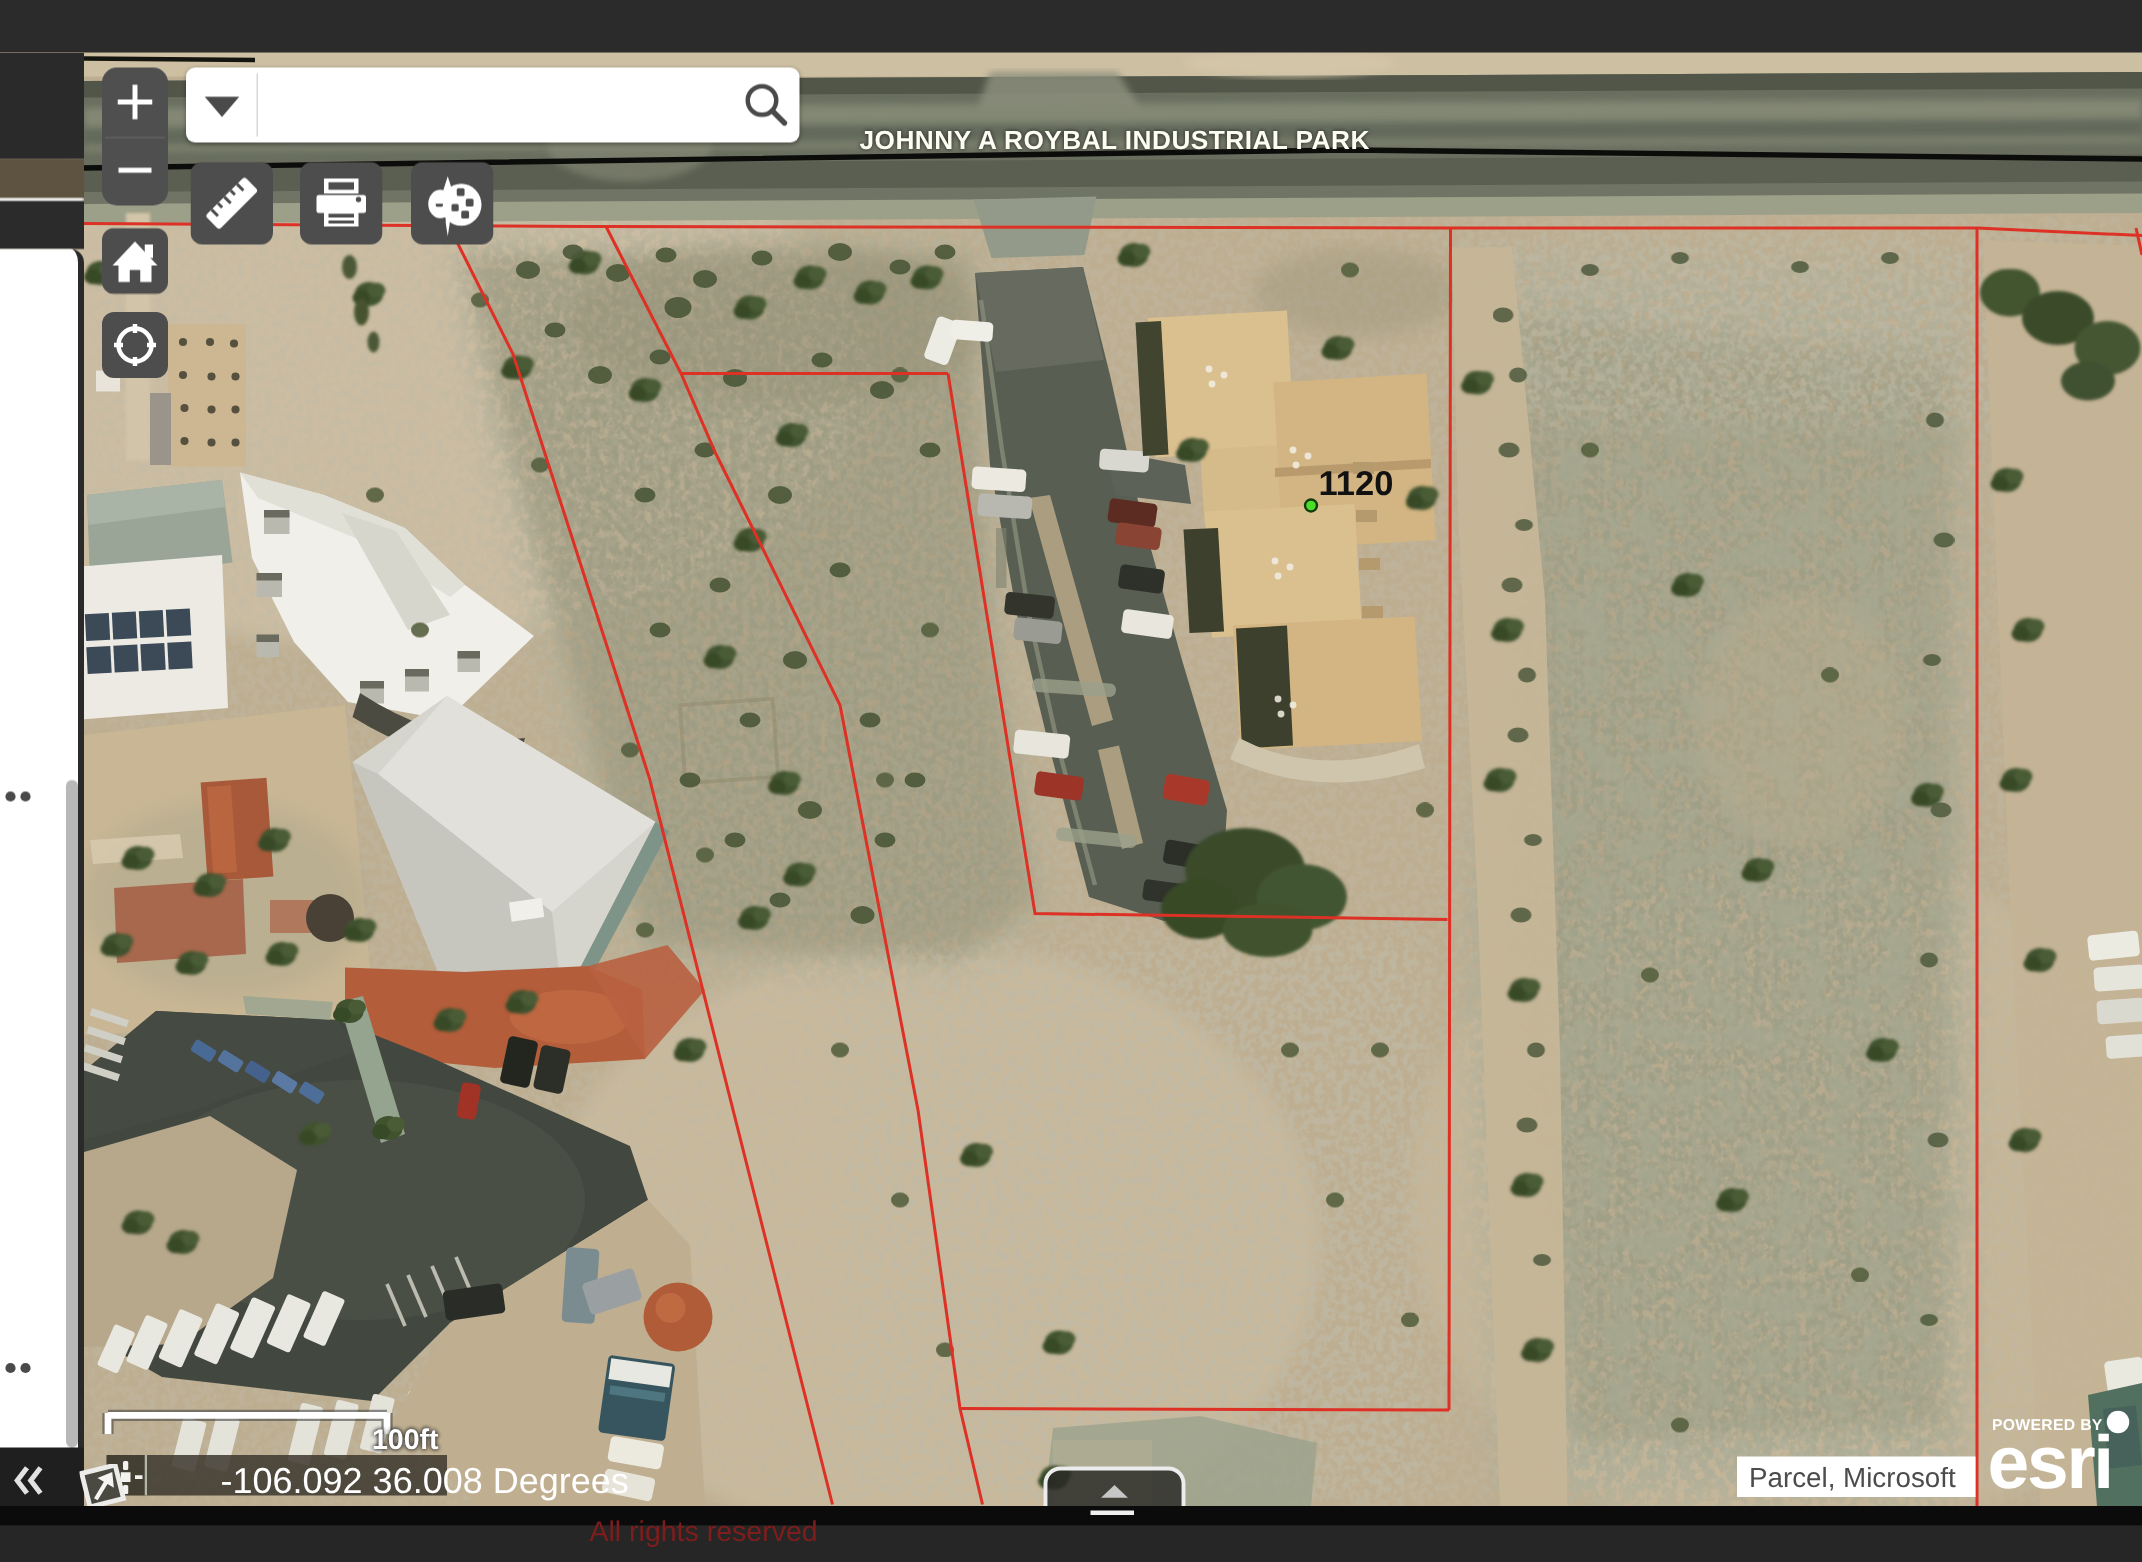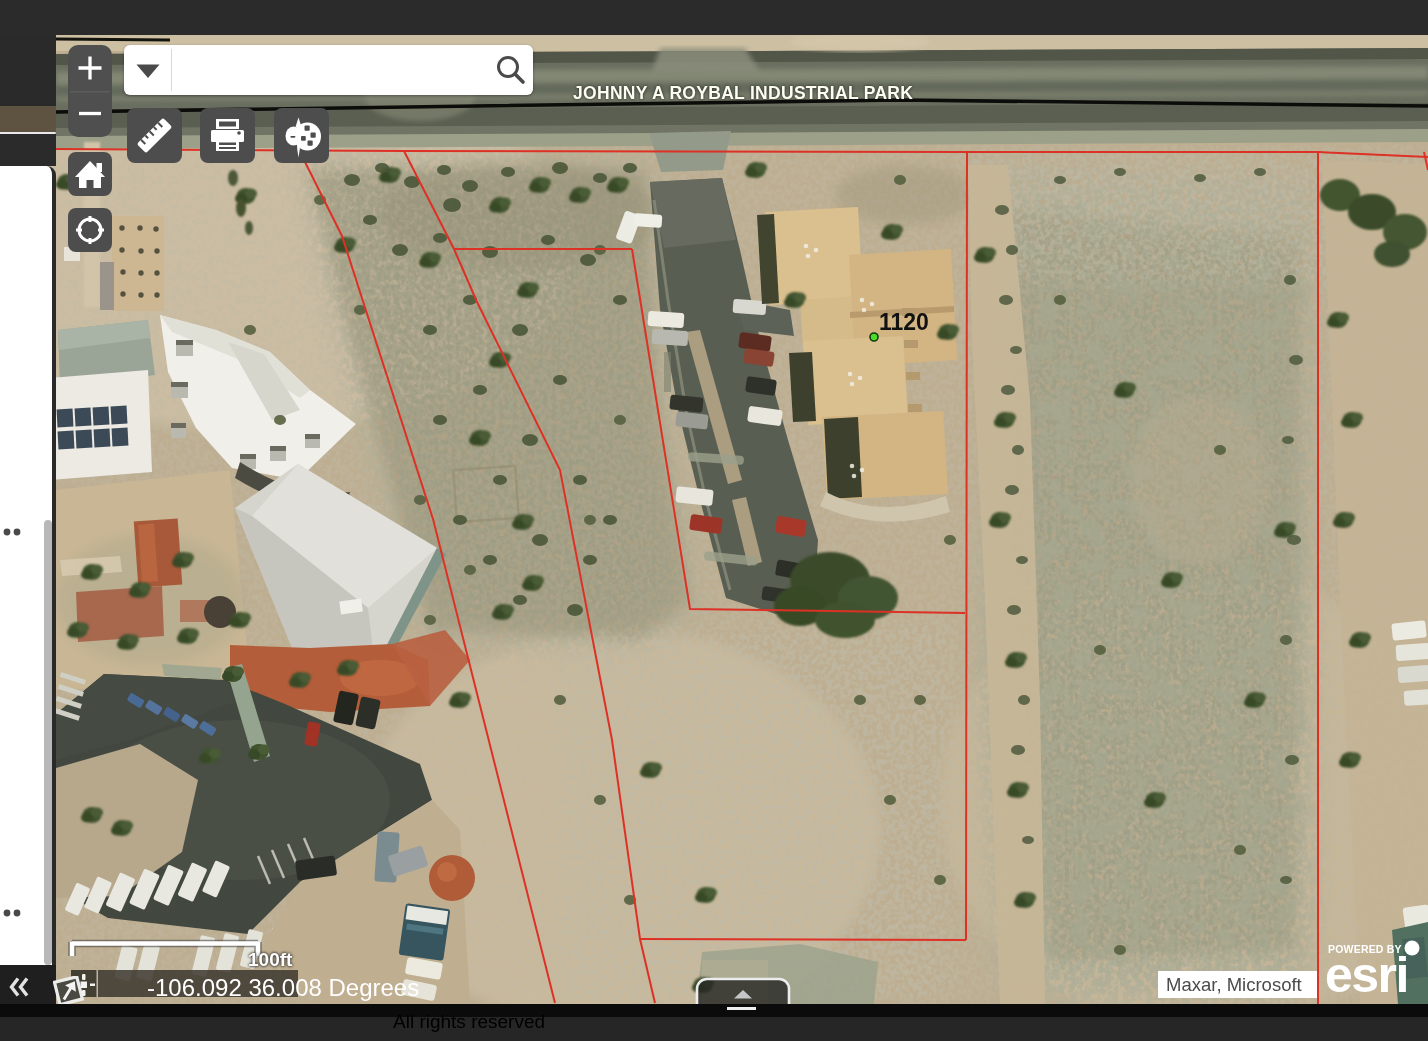--- a/index.html
+++ b/index.html
@@ -717,21 +717,21 @@
 
   <svg class="abs" style="left:53px;top:976px" width="34" height="32">
     <g transform="rotate(-14 16 15)">
       <rect x="4" y="3" width="23" height="23" fill="#4a4a42" stroke="#ececea" stroke-width="3.2"></rect>
       <path d="M8,21 L17,12 L13.5,8.5 L24,7 L22.5,17.5 L19,14 L10,23 Z" fill="#f4f4f2"></path>
     </g>
   </svg>
 
   <div class="abs" style="left:1158px;top:971px;width:159px;height:27px;background:#fff;"></div>
 
-  <div class="abs" style="left:1166px;top:974px;color:#4c4c4c;font-size:18.5px;">Maxar, Microsoft</div>
+  <div class="abs" style="left:1166px;top:974px;color:#4c4c4c;font-size:18.5px;">Parcel, Microsoft</div>
 
   <div class="abs" style="left:1322px;top:936px;width:106px;height:62px;">
     <svg width="106" height="62">
       <text x="6" y="17" font-size="10.5" font-weight="bold" fill="#fff" letter-spacing="0.2">POWERED BY</text>
       <circle cx="90" cy="12" r="7.5" fill="#fff"></circle>
       <text x="3" y="56" font-size="50" font-weight="bold" fill="#fff" letter-spacing="-1.5">esri</text>
     </svg>
   </div>
 
   <svg class="abs" style="left:8px;top:976px" width="24" height="22">
@@ -751,14 +751,14 @@
     <svg width="22" height="10">
         <circle cx="5" cy="5" r="3.4" fill="#4a4a4a"></circle>
         <circle cx="15" cy="5" r="3.4" fill="#4a4a4a"></circle>
       </svg>
   </div>
 
   <div class="abs" style="left:0;top:1004px;width:1428px;height:13px;background:#0b0b0b;"></div>
 
   <div class="abs" style="left:0;top:1017px;width:1428px;height:24px;background:#262626;"></div>
 
-  <div class="abs" style="left:393px;top:1011px;color:#000000;font-size:19px;">All rights reserved</div>
+  <div class="abs" style="left:393px;top:1011px;color:#7f1d1d;font-size:19px;">All rights reserved</div>
 </div>
 
 </body></html>

